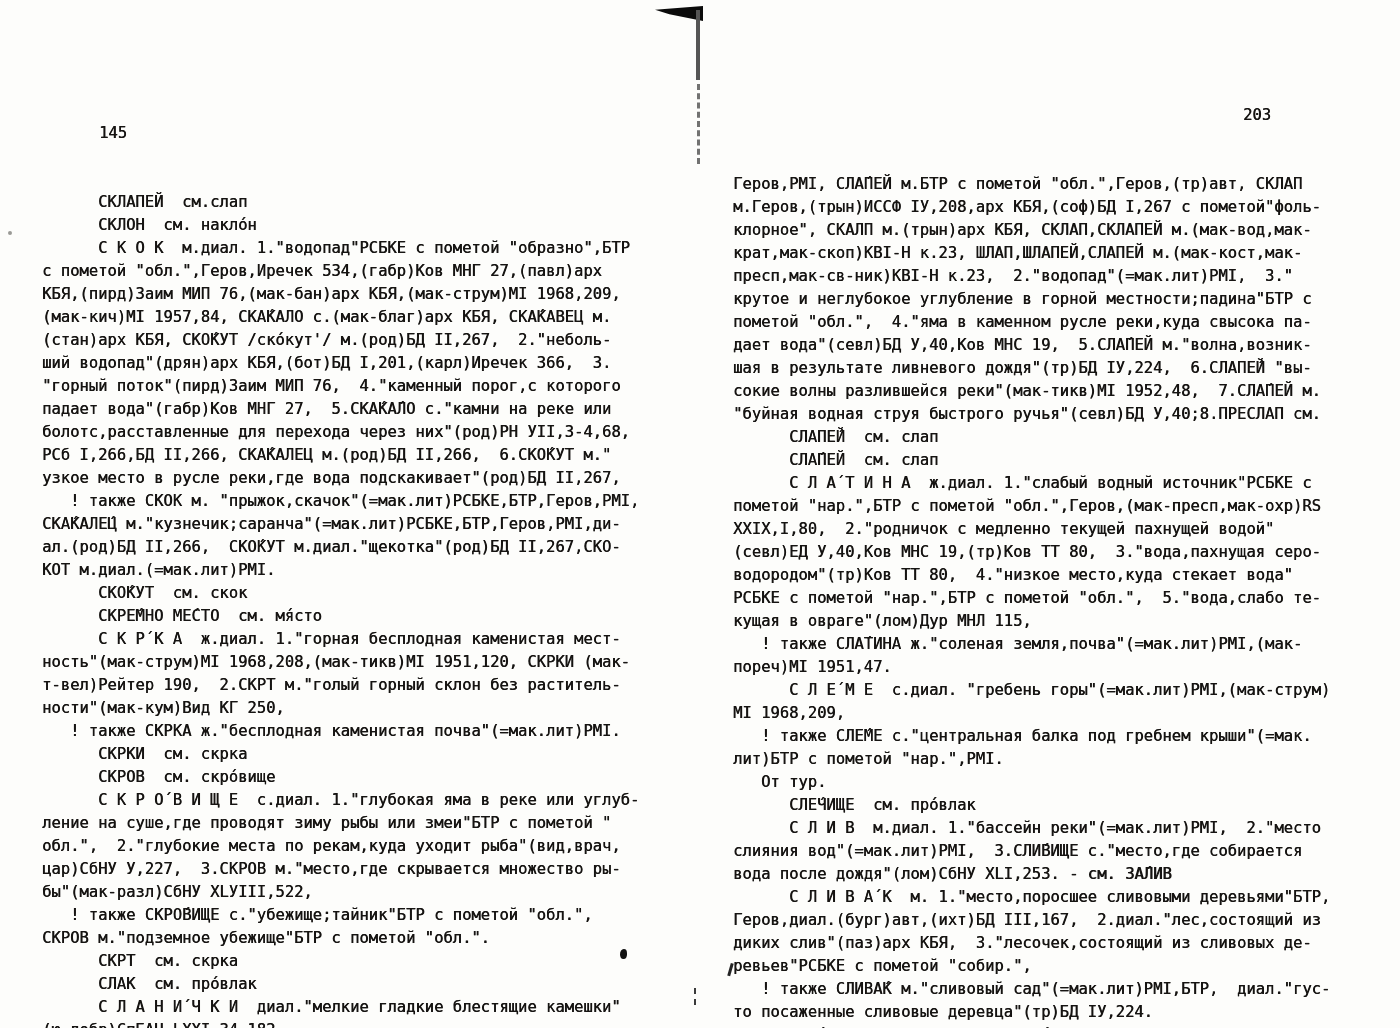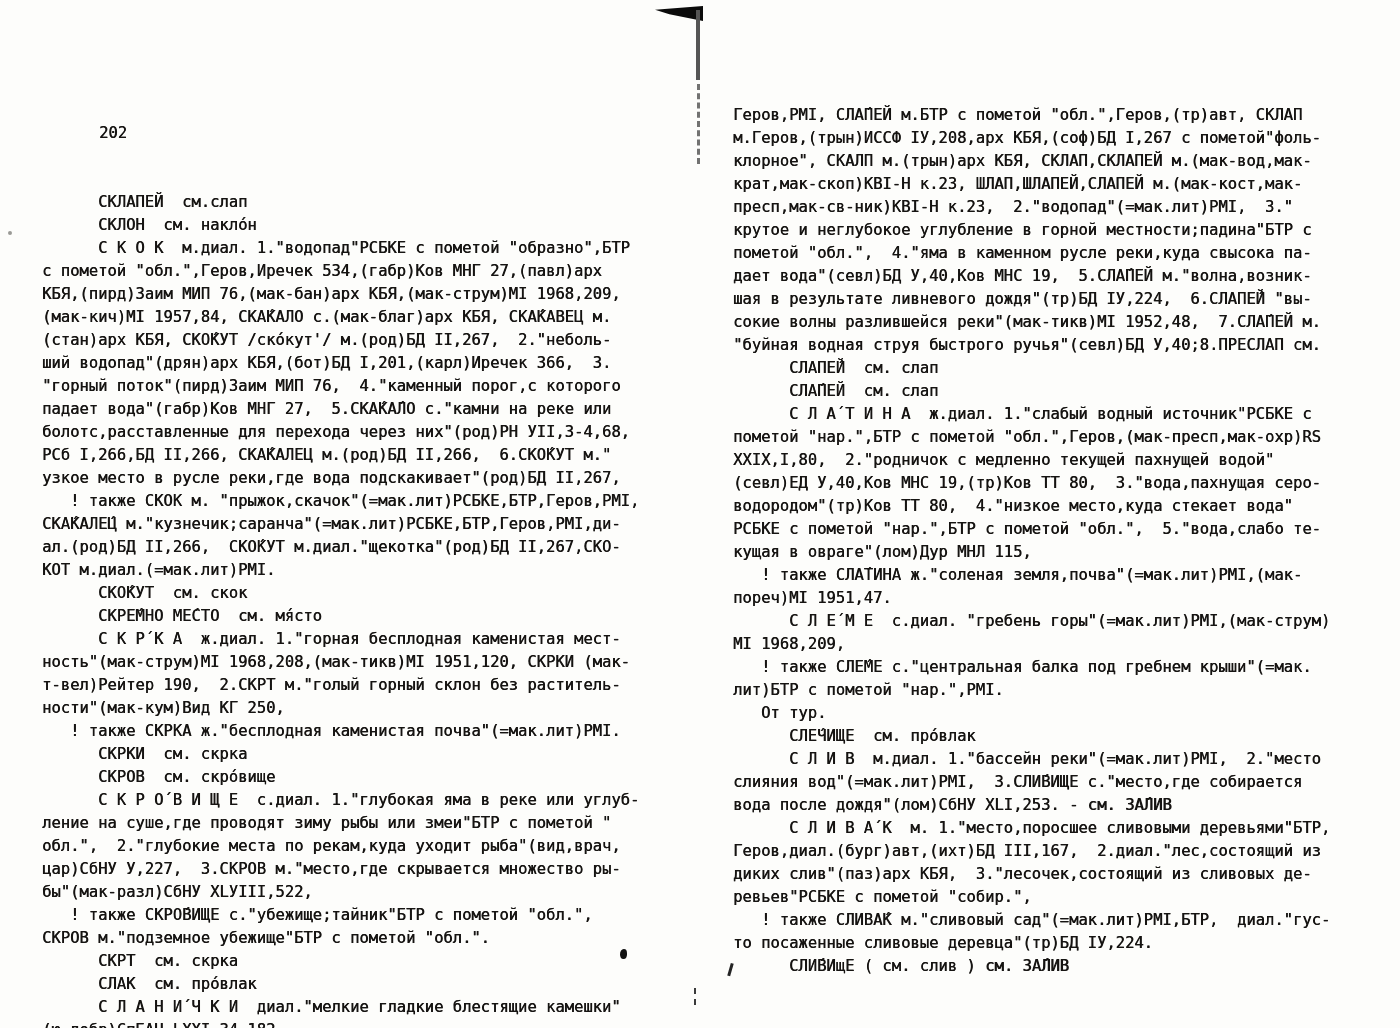--- a/index.html
+++ b/index.html
@@ -70,21 +70,22 @@
 
   <div class="artifact fold-flag"></div>
   <div class="artifact fold-line-solid"></div>
   <div class="artifact fold-line-dashed"></div>
   <div class="artifact speck-left-margin"></div>
   <div class="artifact ink-dot-bottom"></div>
   <div class="artifact slash-bottom"></div>
   <div class="artifact tick-bottom"></div>
 
   <div class="col col-left">
-    <div class="line pnum-left">202</div>
+    <div class="line pnum-left">145</div>
     <div><div class="line">      СКЛАПЕЙ  см.слап</div><div class="line">      СКЛОН  см. накло́н</div><div class="line">      С К О К  м.диал. 1."водопад"РСБКЕ с пометой "образно",БТР</div><div class="line">с пометой "обл.",Геров,Иречек 534,(габр)Ков МНГ 27,(павл)арх</div><div class="line">КБЯ,(пирд)Заим МИП 76,(мак-бан)арх КБЯ,(мак-струм)МI 1968,209,</div><div class="line">(мак-кич)МI 1957,84, СКА́КАЛО с.(мак-благ)арх КБЯ, СКА́КАВЕЦ м.</div><div class="line">(стан)арх КБЯ, СКО́КУТ /ско́кут'/ м.(род)БД II,267,  2."неболь-</div><div class="line">ший водопад"(дрян)арх КБЯ,(бот)БД I,201,(карл)Иречек 366,  3.</div><div class="line">"горный поток"(пирд)Заим МИП 76,  4."каменный порог,с которого</div><div class="line">падает вода"(габр)Ков МНГ 27,  5.СКА́КА́ЛО с."камни на реке или</div><div class="line">болотс,расставленные для перехода через них"(род)РН УII,3-4,68,</div><div class="line">РСб I,266,БД II,266, СКА́КАЛЕЦ м.(род)БД II,266,  6.СКО́КУТ м."</div><div class="line">узкое место в русле реки,где вода подскакивает"(род)БД II,267,</div><div class="line">   ! также СКОК м. "прыжок,скачок"(=мак.лит)РСБКЕ,БТР,Геров,РМI,</div><div class="line">СКА́КАЛЕ́Ц м."кузнечик;саранча"(=мак.лит)РСБКЕ,БТР,Геров,РМI,ди-</div><div class="line">ал.(род)БД II,266,  СКО́КУТ м.диал."щекотка"(род)БД II,267,СКО-</div><div class="line">КОТ м.диал.(=мак.лит)РМI.</div><div class="line">      СКО́КУТ  см. скок</div><div class="line">      СКРЕ́МНО МЕ́СТО  см. мя́сто</div><div class="line">      С К Р́ К А  ж.диал. 1."горная бесплодная каменистая мест-</div><div class="line">ность"(мак-струм)МI 1968,208,(мак-тикв)МI 1951,120, СКРКИ (мак-</div><div class="line">т-вел)Рейтер 190,  2.СКРТ м."голый горный склон без раститель-</div><div class="line">ности"(мак-кум)Вид КГ 250,</div><div class="line">   ! также СКРКА ж."бесплодная каменистая почва"(=мак.лит)РМI.</div><div class="line">      СКРКИ  см. скрка</div><div class="line">      СКРОВ  см. скро́вище</div><div class="line">      С К Р О́ В И Щ Е  с.диал. 1."глубокая яма в реке или углуб-</div><div class="line">ление на суше,где проводят зиму рыбы или змеи"БТР с пометой "</div><div class="line">обл.",  2."глубокие места по рекам,куда уходит рыба"(вид,врач,</div><div class="line">цар)СбНУ У,227,  3.СКРОВ м."место,где скрывается множество ры-</div><div class="line">бы"(мак-разл)СбНУ ХLУIII,522,</div><div class="line">   ! также СКРО́ВИЩЕ с."убежище;тайник"БТР с пометой "обл.",</div><div class="line">СКРОВ м."подземное убежище"БТР с пометой "обл.".</div><div class="line">      СКРТ  см. скрка</div><div class="line">      СЛАК  см. про́влак</div><div class="line">      С Л А Н И́ Ч К И  диал."мелкие гладкие блестящие камешки"</div><div class="line">(ю-добр)СпБАН LXXI,34,182.</div></div>
   </div>
 
   <div class="col col-right">
+    <div class="line pnum-right">203</div>
     <div><div class="line">Геров,РМI, СЛА́ПЕЙ м.БТР с пометой "обл.",Геров,(тр)авт, СКЛАП</div><div class="line">м.Геров,(трын)ИССФ IУ,208,арх КБЯ,(соф)БД I,267 с пометой"фоль-</div><div class="line">клорное", СКАЛП м.(трын)арх КБЯ, СКЛАП,СКЛАПЕЙ м.(мак-вод,мак-</div><div class="line">крат,мак-скоп)КВI-Н к.23, ШЛАП,ШЛАПЕЙ,СЛАПЕЙ м.(мак-кост,мак-</div><div class="line">пресп,мак-св-ник)КВI-Н к.23,  2."водопад"(=мак.лит)РМI,  3."</div><div class="line">крутое и неглубокое углубление в горной местности;падина"БТР с</div><div class="line">пометой "обл.",  4."яма в каменном русле реки,куда свысока па-</div><div class="line">дает вода"(севл)БД У,40,Ков МНС 19,  5.СЛА́ПЕЙ м."волна,возник-</div><div class="line">шая в результате ливневого дождя"(тр)БД IУ,224,  6.СЛАПЕ́Й "вы-</div><div class="line">сокие волны разлившейся реки"(мак-тикв)МI 1952,48,  7.СЛА́ПЕЙ м.</div><div class="line">"буйная водная струя быстрого ручья"(севл)БД У,40;8.ПРЕСЛАП см.</div><div class="line">      СЛАПЕ́Й  см. слап</div><div class="line">      СЛА́ПЕЙ  см. слап</div><div class="line">      С Л А́ Т И Н А  ж.диал. 1."слабый водный источник"РСБКЕ с</div><div class="line">пометой "нар.",БТР с пометой "обл.",Геров,(мак-пресп,мак-охр)RS</div><div class="line">XXIX,I,80,  2."родничок с медленно текущей пахнущей водой"</div><div class="line">(севл)ЕД У,40,Ков МНС 19,(тр)Ков ТТ 80,  3."вода,пахнущая серо-</div><div class="line">водородом"(тр)Ков ТТ 80,  4."низкое место,куда стекает вода"</div><div class="line">РСБКЕ с пометой "нар.",БТР с пометой "обл.",  5."вода,слабо те-</div><div class="line">кущая в овраге"(лом)Дур МНЛ 115,</div><div class="line">   ! также СЛА́ТИНА ж."соленая земля,почва"(=мак.лит)РМI,(мак-</div><div class="line">пореч)МI 1951,47.</div><div class="line">      С Л Е́ М Е  с.диал. "гребень горы"(=мак.лит)РМI,(мак-струм)</div><div class="line">МI 1968,209,</div><div class="line">   ! также СЛЕ́МЕ с."центральная балка под гребнем крыши"(=мак.</div><div class="line">лит)БТР с пометой "нар.",РМI.</div><div class="line">   От тур.</div><div class="line">      СЛЕ́ЧИЩЕ  см. про́влак</div><div class="line">      С Л И В  м.диал. 1."бассейн реки"(=мак.лит)РМI,  2."место</div><div class="line">слияния вод"(=мак.лит)РМI,  3.СЛИ́ВИЩЕ с."место,где собирается</div><div class="line"><span>вода после дождя"(лом)СбНУ ХLI,253. - </span><span class="bold">см. ЗА́ЛИВ</span></div><div class="line">      С Л И В А́ К  м. 1."место,поросшее сливовыми деревьями"БТР,</div><div class="line">Геров,диал.(бург)авт,(ихт)БД III,167,  2.диал."лес,состоящий из</div><div class="line">диких слив"(паз)арх КБЯ,  3."лесочек,состоящий из сливовых де-</div><div class="line">ревьев"РСБКЕ с пометой "собир.",</div><div class="line">   ! также СЛИВА́К м."сливовый сад"(=мак.лит)РМI,БТР,  диал."гус-</div><div class="line">то посаженные сливовые деревца"(тр)БД IУ,224.</div><div class="line"><span>      СЛИ́ВИщЕ ( см. слив ) </span><span class="bold">см. ЗА́ЛИВ</span></div></div>
   </div>
 
 </div>
 
 </body></html>

